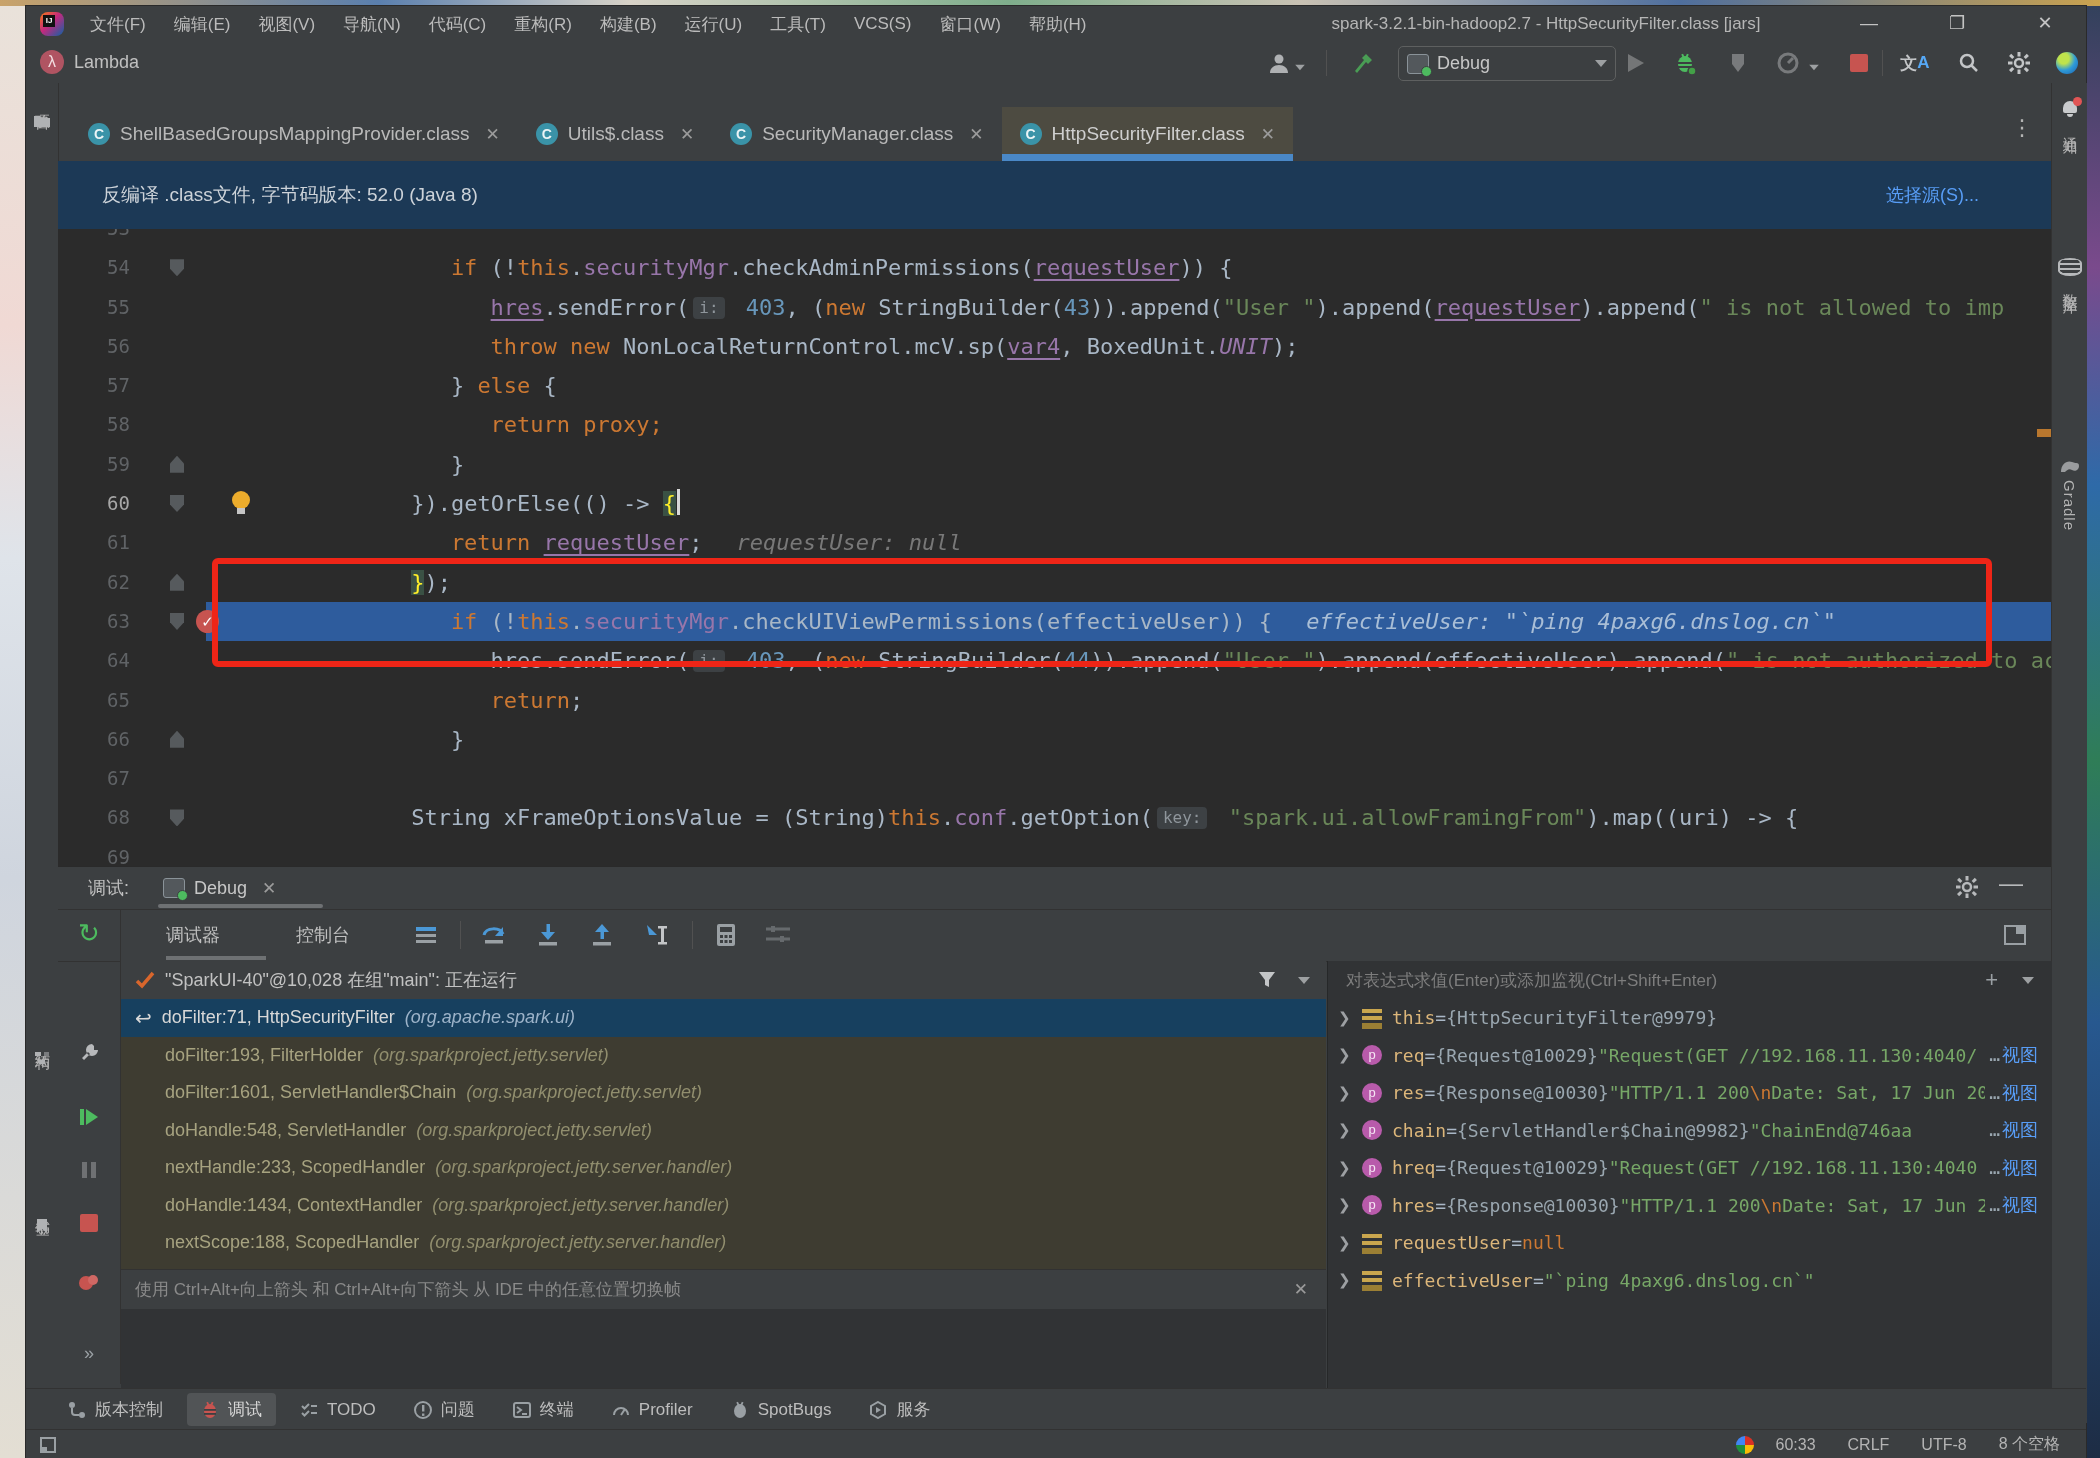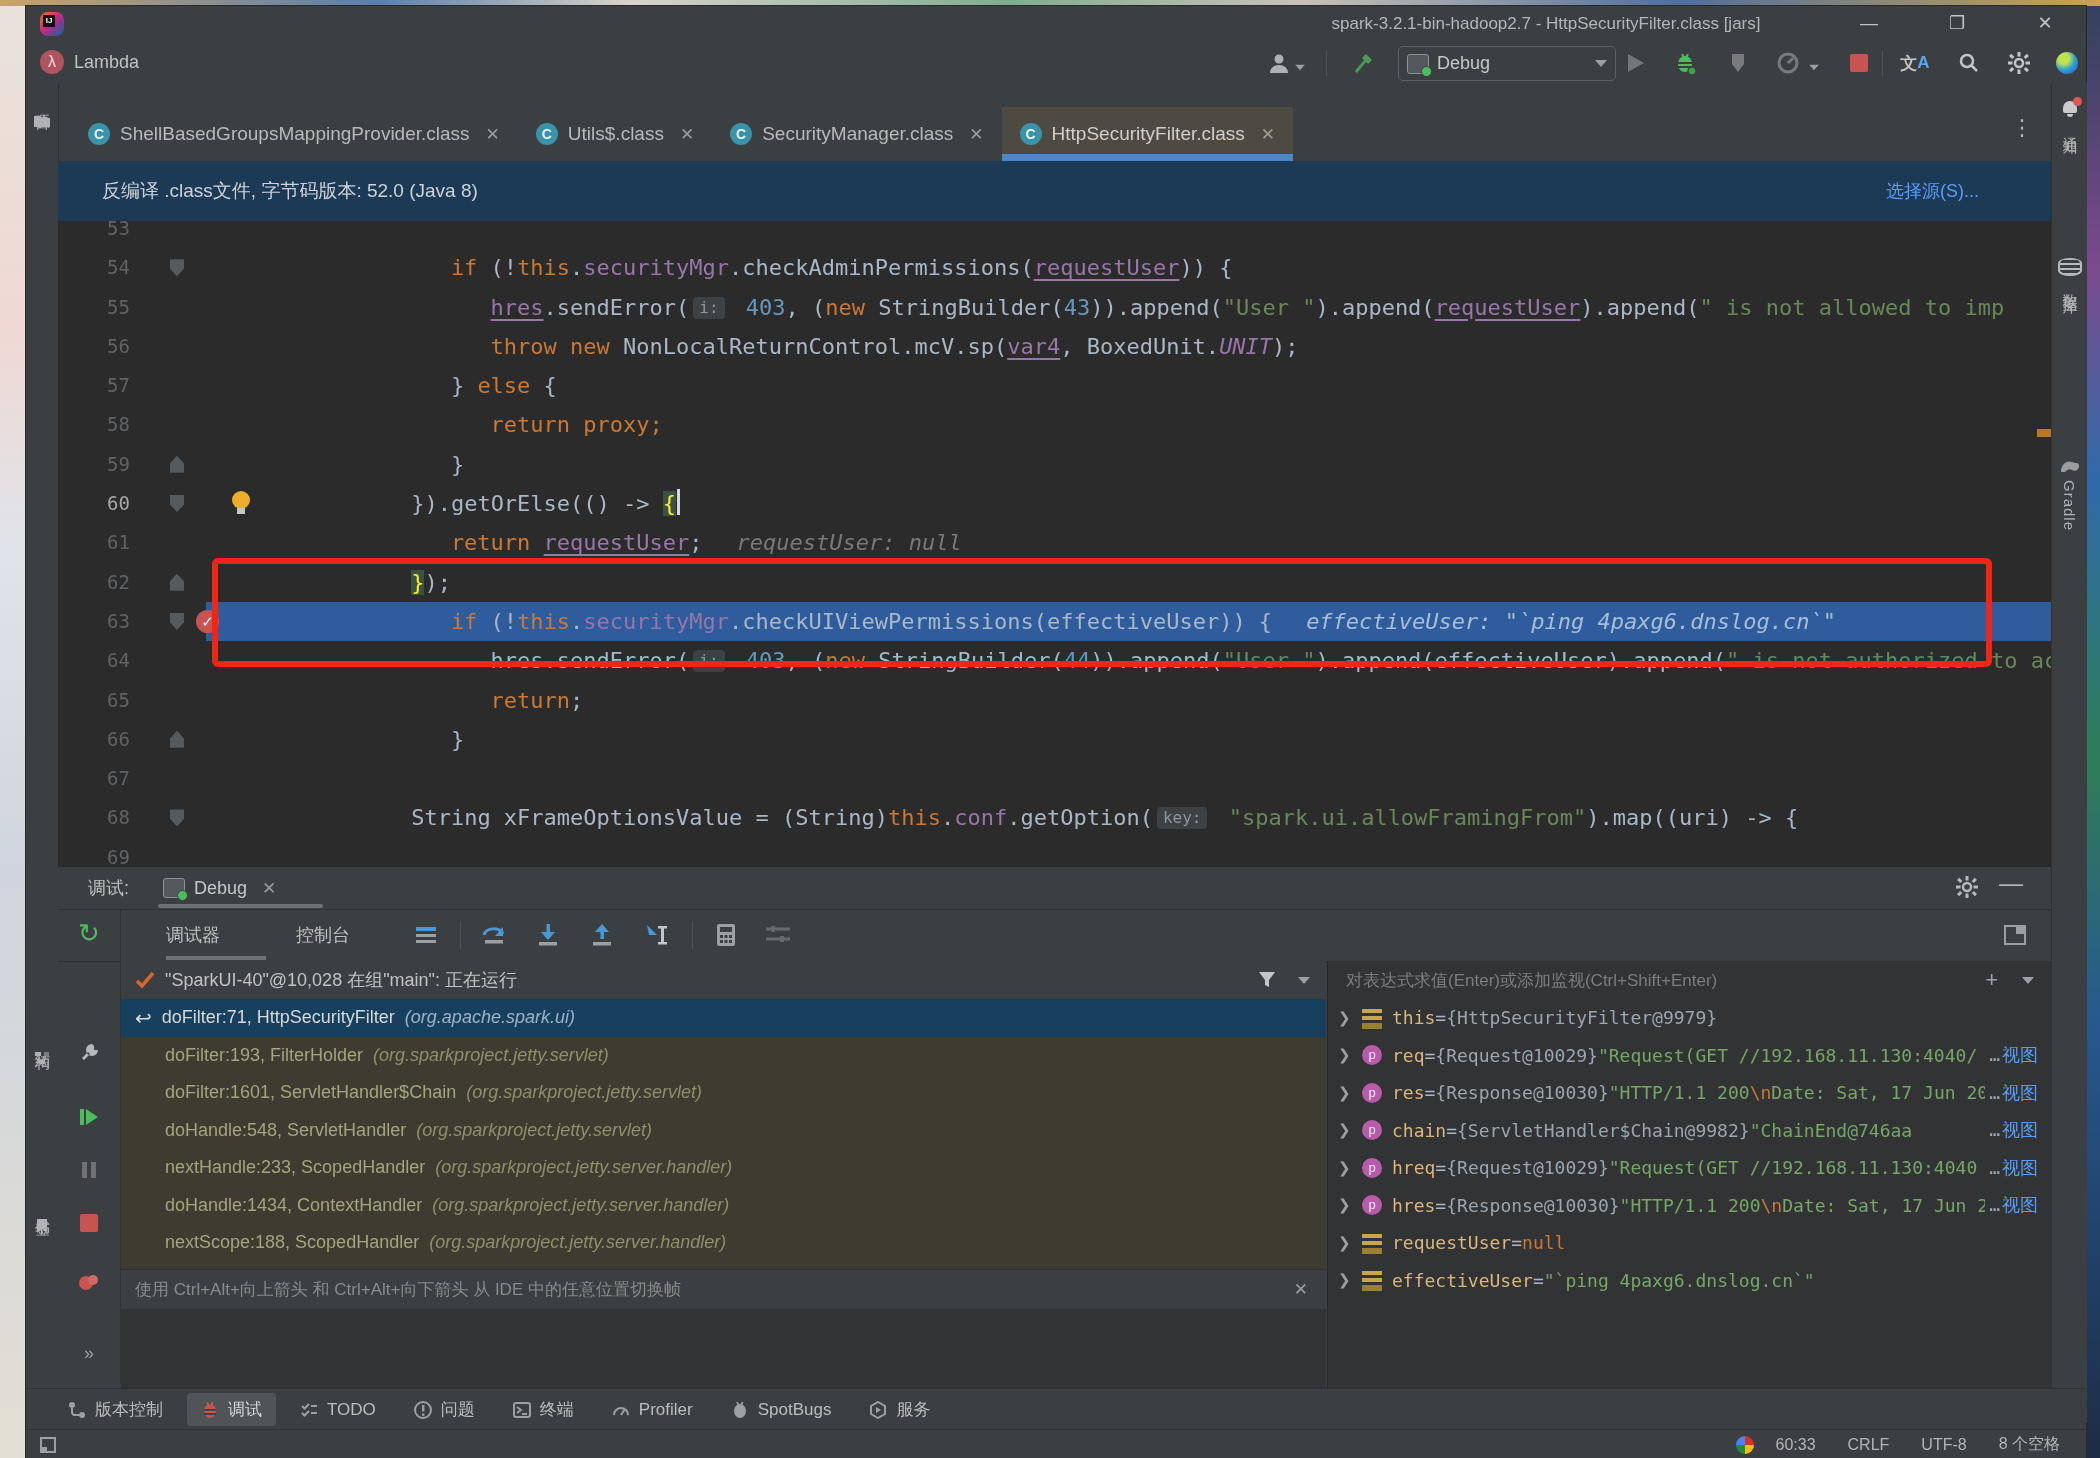--- a/index.html
+++ b/index.html
@@ -37,21 +37,21 @@
   
   #tabrow{left:0;top:77px;width:2060px;height:78px;background:#3c3f41;}
   #tabs{left:44px;top:24px;height:54px;display:flex;}
   .etab{position:relative;display:flex;align-items:center;gap:10px;padding:0 18px;height:54px;font-size:19px;color:#b9b9b9;white-space:nowrap;}
   .etab.active{background:#4d4b41;color:#cfcfcf;}
   .etab.active::after{content:"";position:absolute;left:0;right:0;bottom:0;height:7px;background:#4a88c7;}
   .cls-ico{width:22px;height:22px;border-radius:50%;background:#3a93a8;color:#eaf4f6;font-size:14px;font-weight:bold;
      text-align:center;line-height:22px;flex:0 0 auto;}
   .tab-x{color:#9b9b9b;font-size:17px;margin-left:6px;}
   
-  #banner{left:32px;top:155px;width:1993px;height:60px;background:#1c3956;display:flex;align-items:center;}
+  #banner{left:32px;top:155px;width:1993px;height:68px;background:#1c3956;display:flex;align-items:center;}
   #banner-text{margin-left:44px;font-size:19px;color:#cdd3d9;}
   #banner-link{position:absolute;right:72px;font-size:18px;color:#589df6;}
   
   #lstripe{left:0;top:77px;width:32px;height:1340px;background:#3c3f41;border-right:1px solid #323232;}
   #rstripe{left:2025px;top:77px;width:35px;height:1340px;background:#3c3f41;border-left:1px solid #323232;}
   .vtext{writing-mode:vertical-rl;font-size:15px;color:#b4b4b4;letter-spacing:2px;}
   .stripe-item{display:flex;flex-direction:column;align-items:center;gap:6px;position:absolute;left:0;width:100%;}
   
   #editor{left:32px;top:155px;width:1993px;height:705px;background:#2b2b2b;overflow:hidden;}
   #code-rows{position:absolute;left:0;top:48px;width:100%;}
@@ -133,20 +133,34 @@
   <div class="abs" id="desk-top"></div>
   <div class="abs" id="desk-left"></div>
   <div class="abs" id="desk-right"></div>
 
   <div class="abs" id="win">
 
     <div class="abs row-border" id="titlebar">
       <div class="abs" id="logo">
           <span>IJ</span>
         </div>
+      <div class="abs" id="menubar">
+          <span class="menu-item">文件(F)</span>
+          <span class="menu-item">编辑(E)</span>
+          <span class="menu-item">视图(V)</span>
+          <span class="menu-item">导航(N)</span>
+          <span class="menu-item">代码(C)</span>
+          <span class="menu-item">重构(R)</span>
+          <span class="menu-item">构建(B)</span>
+          <span class="menu-item">运行(U)</span>
+          <span class="menu-item">工具(T)</span>
+          <span class="menu-item">VCS(S)</span>
+          <span class="menu-item">窗口(W)</span>
+          <span class="menu-item">帮助(H)</span>
+        </div>
       <div class="abs" id="win-title">spark-3.2.1-bin-hadoop2.7 - HttpSecurityFilter.class [jars]</div>
       <div class="abs winbtn" style="left:1810px;">—</div>
       <div class="abs winbtn" style="left:1898px;">❐</div>
       <div class="abs winbtn" style="left:1986px;">✕</div>
     </div>
 
     <div class="abs row-border" id="toolbar">
       <div class="abs" id="proj-badge">λ</div>
       <div class="abs" id="proj-name">Lambda</div>
       <div class="abs tb-ico" style="left:1238px;">

